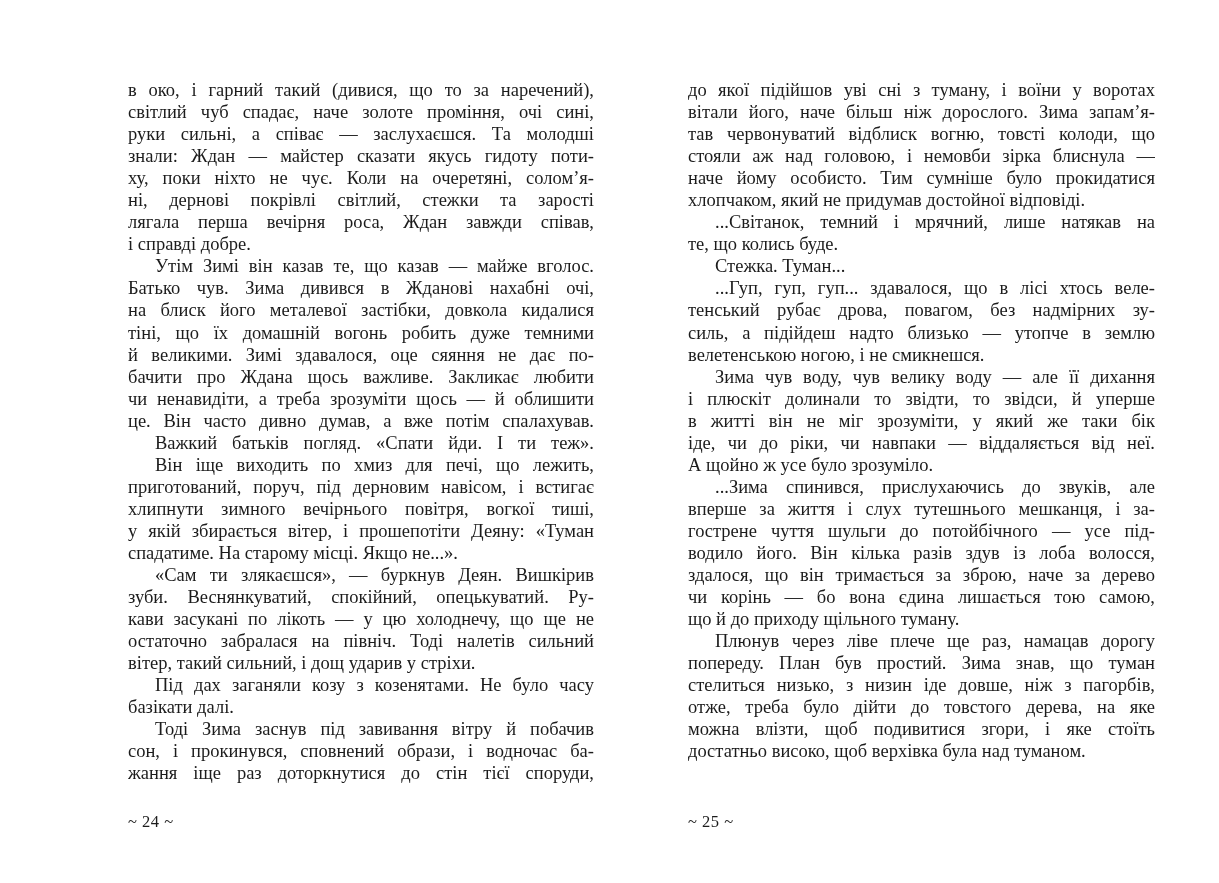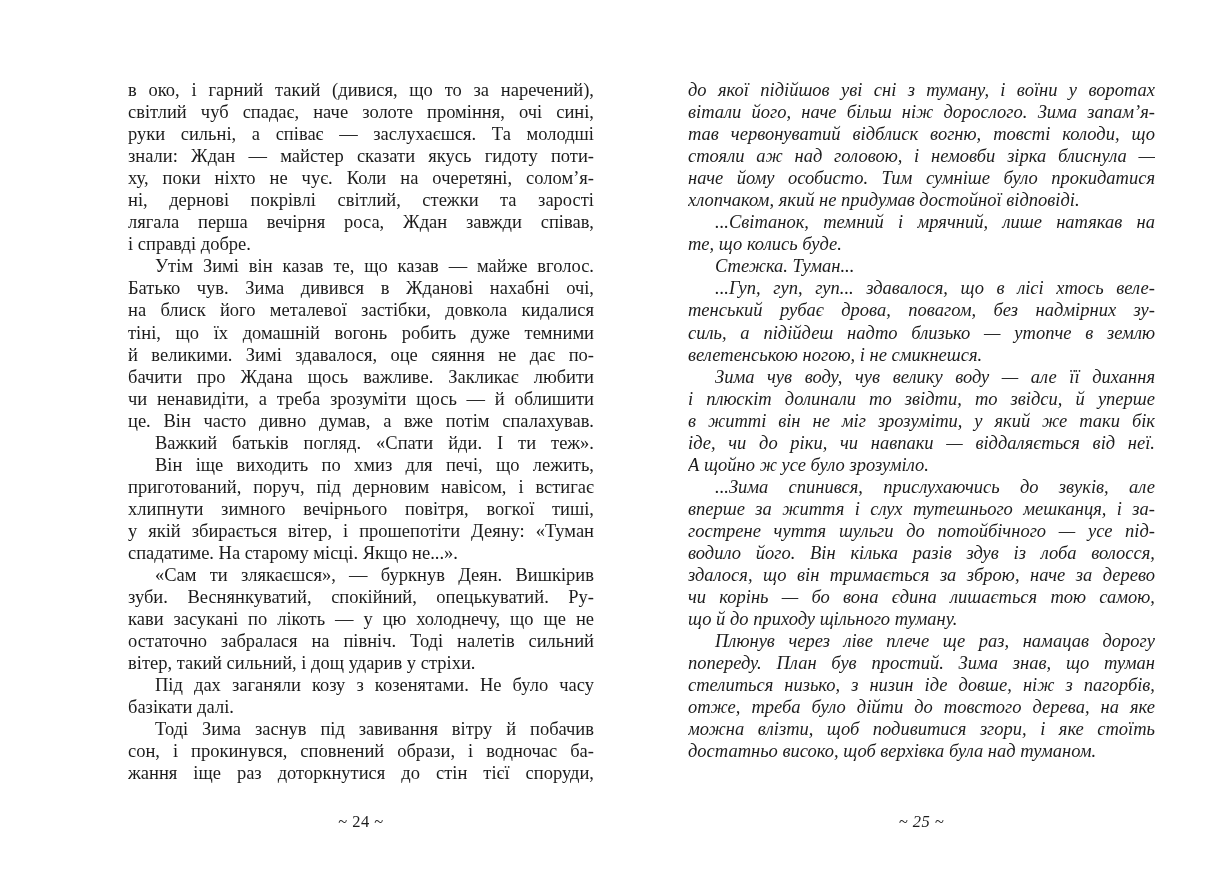--- a/index.html
+++ b/index.html
@@ -15,21 +15,21 @@
     font-family: "Liberation Serif", "DejaVu Serif", serif;
     color: #1c1c1c;
     overflow: hidden;
   }
   .page {
     position: absolute;
     top: 0;
     height: 883px;
   }
   .page-left  { left: 80px;  width: 466px; margin-left: 48px; }
-  .page-right { left: 688px; width: 467px; font-style: italic; }
+  .page-right { left: 688px; width: 467px; }
   .text-block {
     position: absolute;
     top: 79px;
     left: 0;
     right: 0;
   }
   .line {
     font-size: 18.5px;
     line-height: 22.05px;
     text-align: justify;
@@ -42,21 +42,21 @@
     text-align-last: left;
   }
   .line.indent {
     text-indent: 27px;
   }
   .page-number {
     position: absolute;
     top: 812px;
     left: 0;
     width: 100%;
-    text-align: center;
+    text-align: left;
     font-size: 16.5px;
     letter-spacing: 0.5px;
   }
 </style>
 </head>
 <body>
 
 <div class="spread">
 
   <div class="page page-left">

